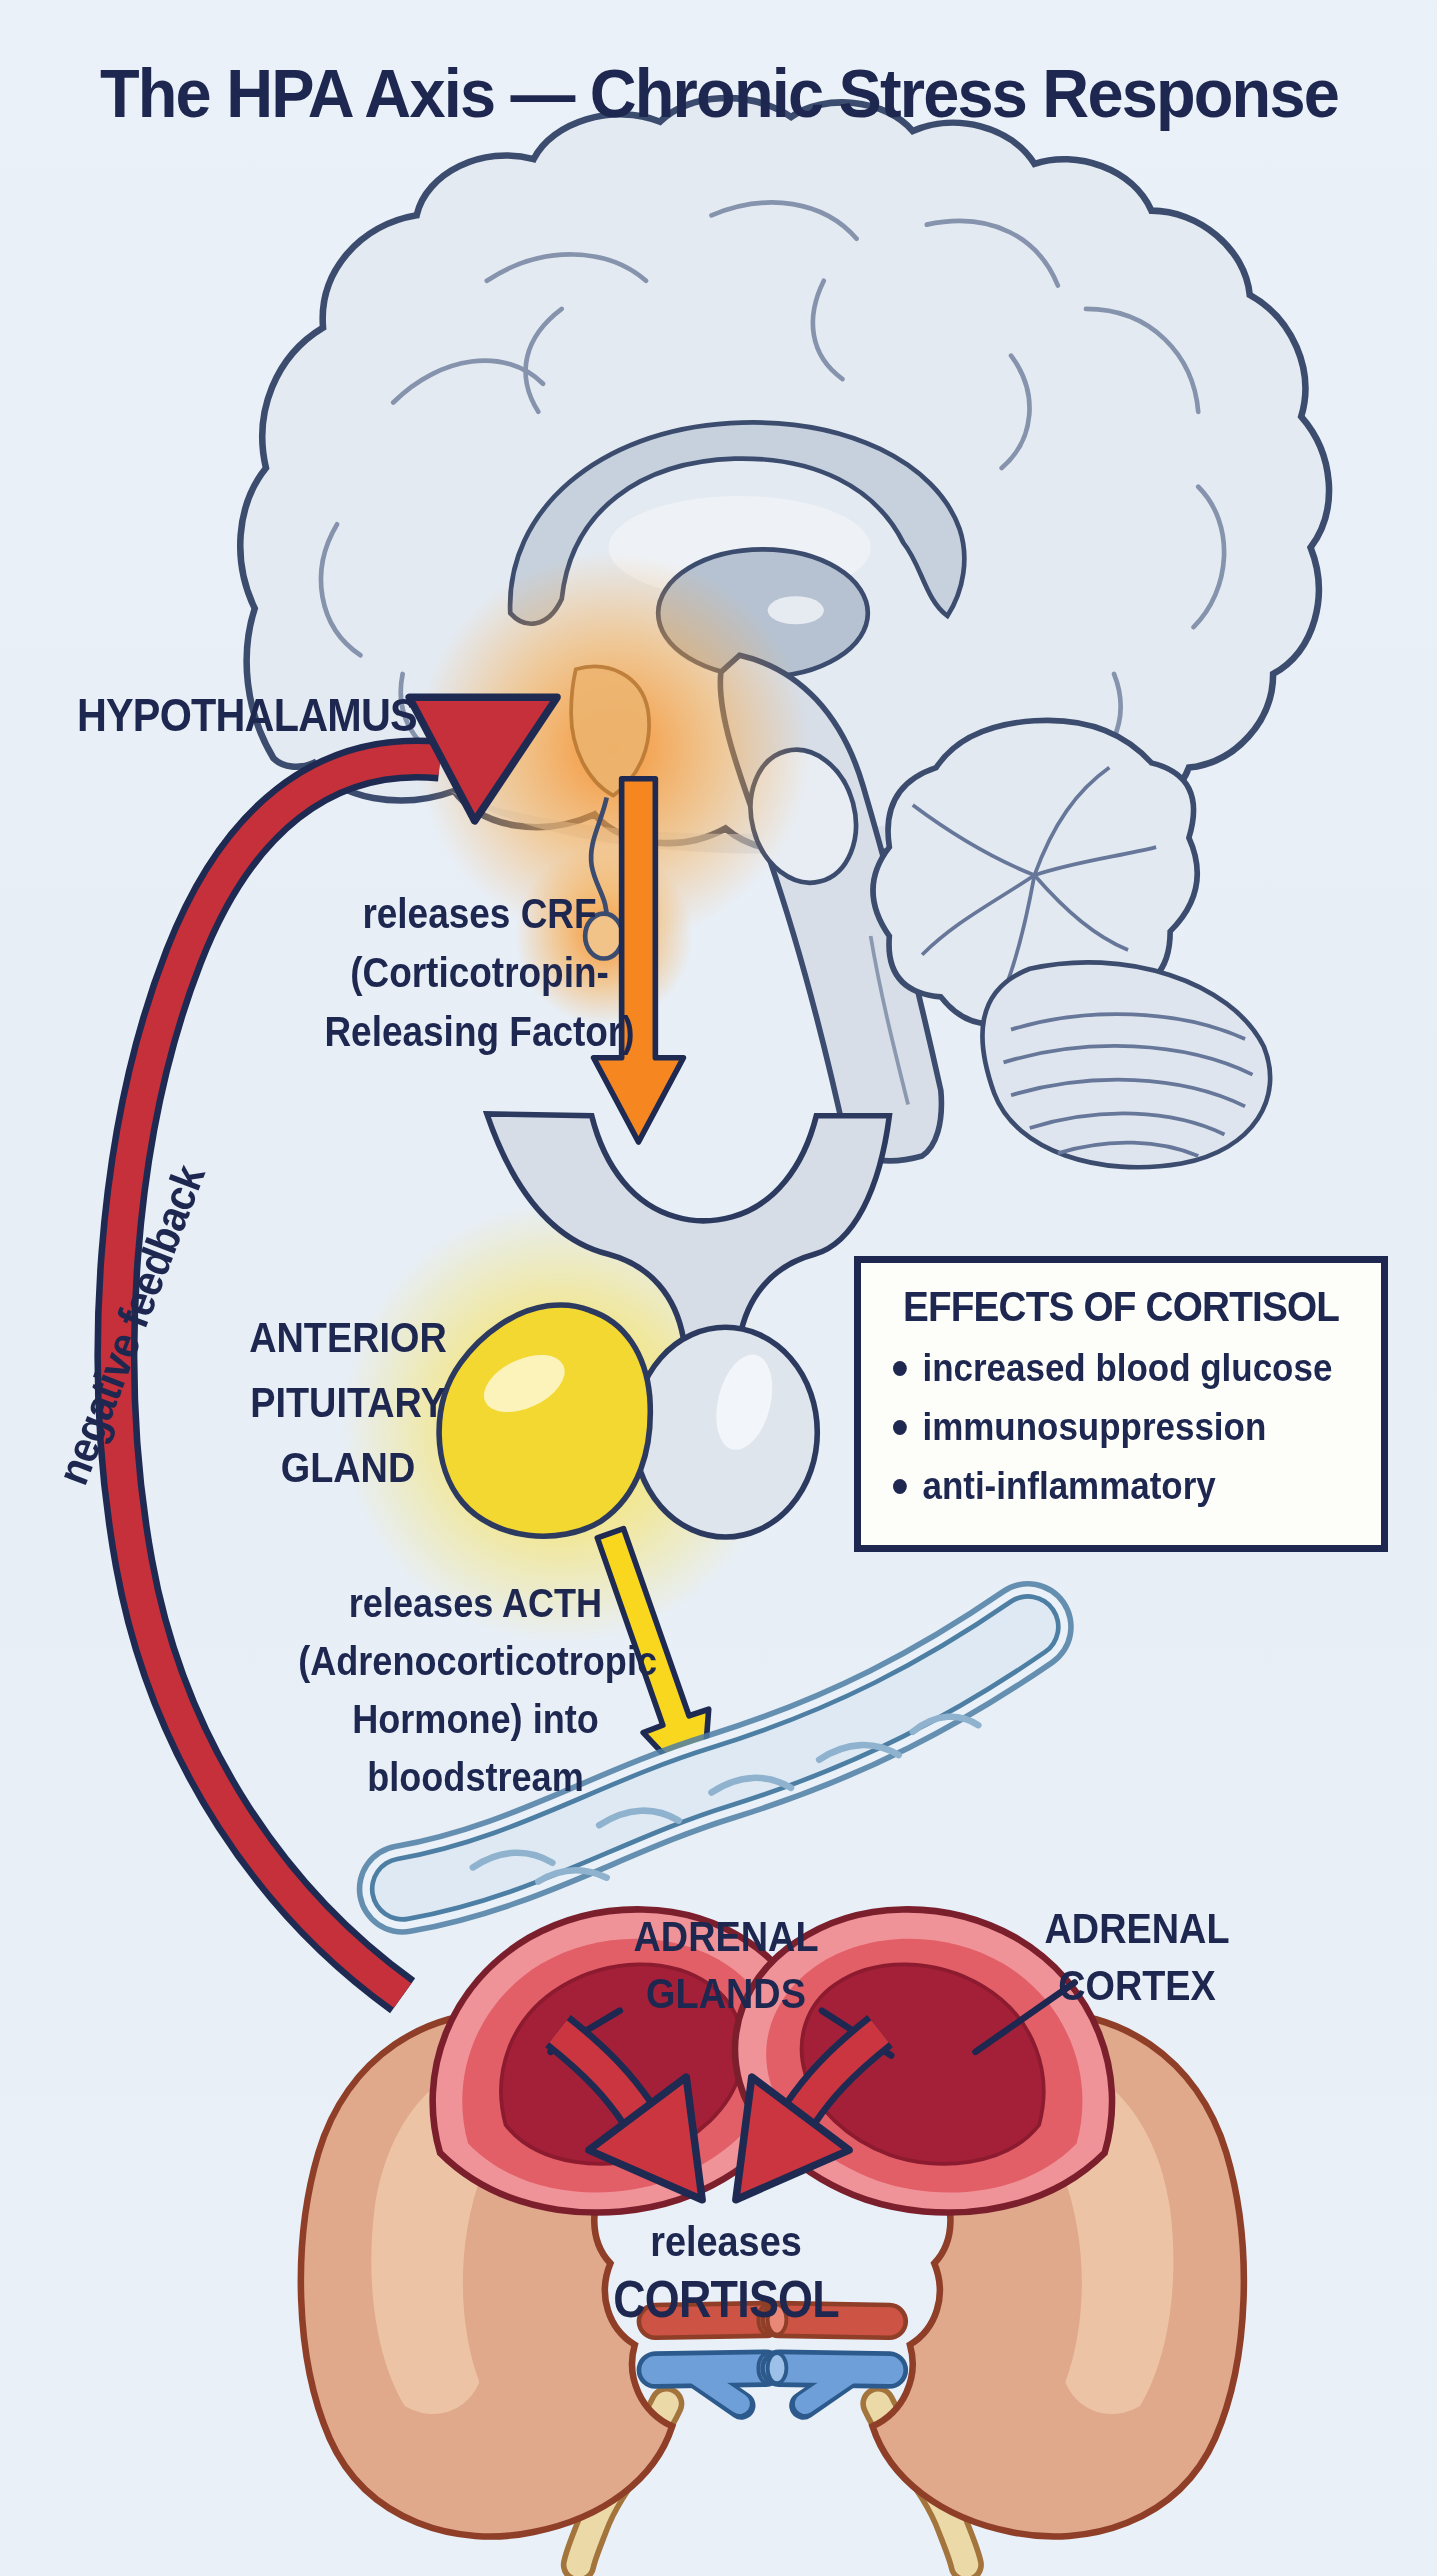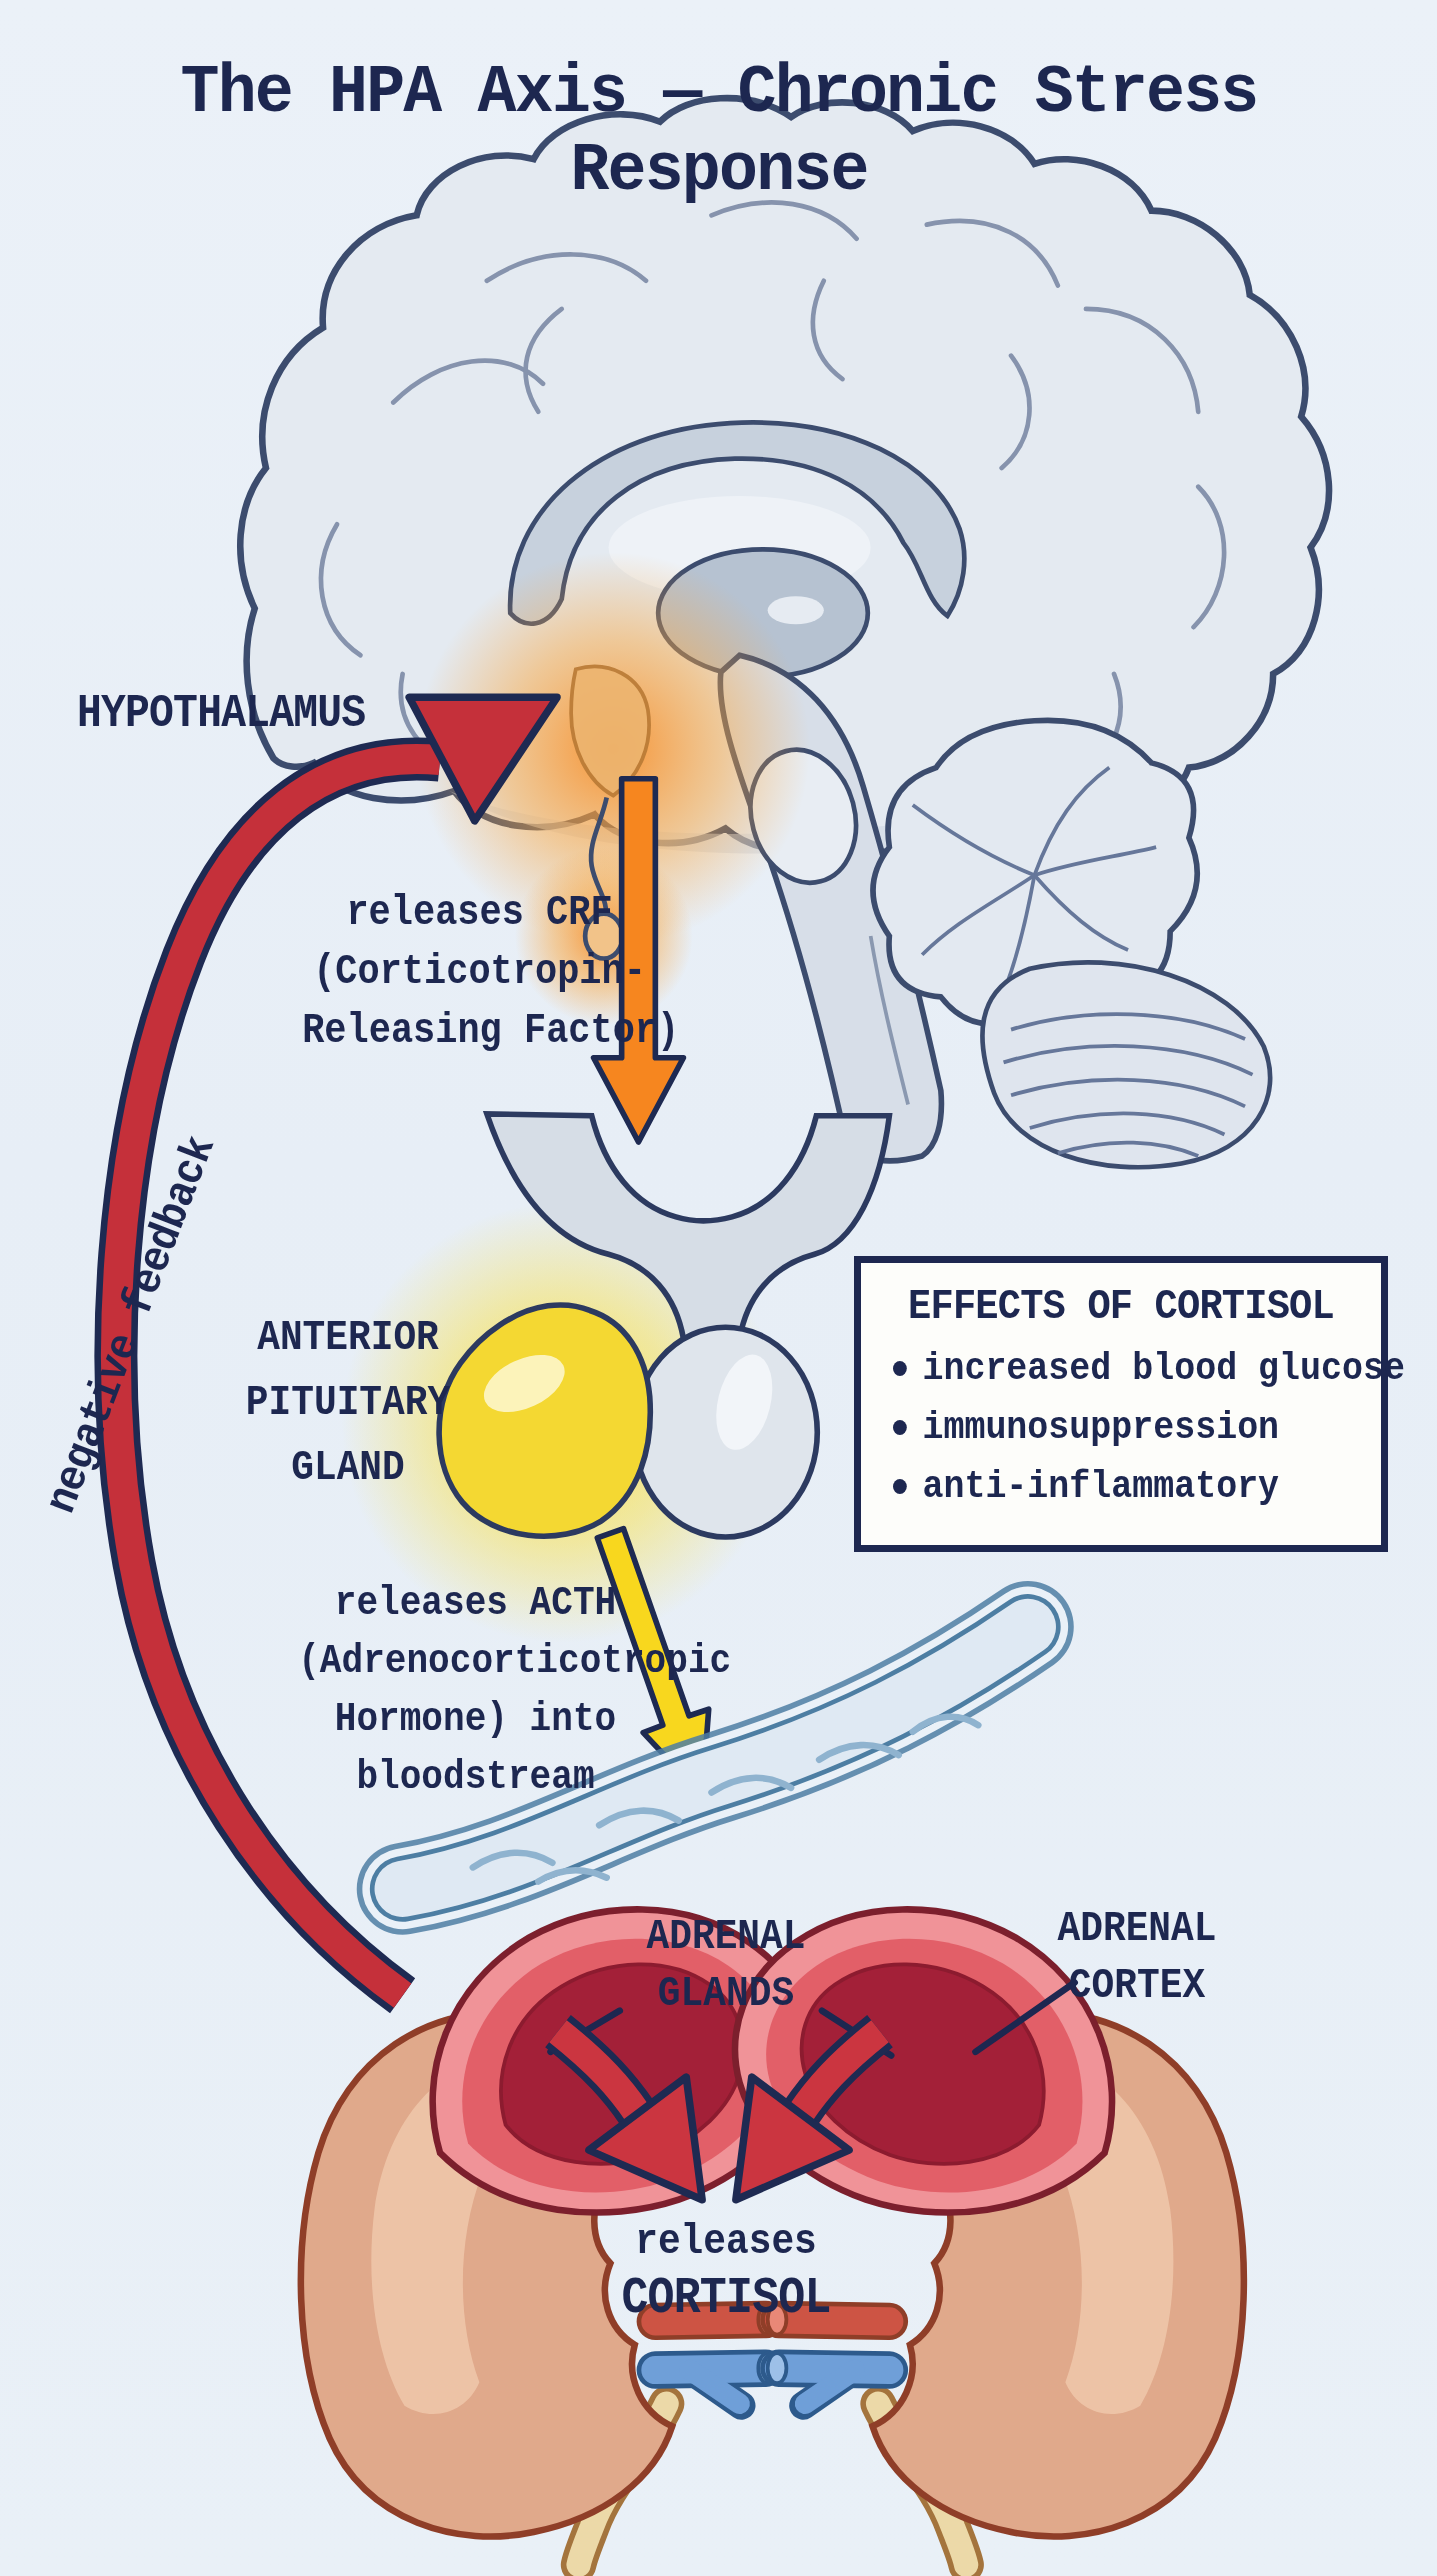--- a/index.html
+++ b/index.html
@@ -1,19 +1,19 @@
 <!DOCTYPE html>
 <html style="font-size:15px"><head>
 <meta charset="utf-8">
 <style>
   html,body{margin:0;padding:0;background:#dfe8f2;}
   #canvas{
     position:relative;width:1438px;height:2576px;overflow:hidden;
     background:linear-gradient(180deg,#ebf1f8 0%,#e7eef6 45%,#e9f0f7 100%);
-    font-family:Liberation Mono, monospace;color:#1d2750;
+    font-family:Liberation Sans, sans-serif;color:#1d2750;
   }
   svg{position:absolute;left:0;top:0;}
   .txt{position:absolute;font-weight:bold;color:#1d2750;}
   .cond{transform:scaleX(0.88);transform-origin:50% 0;}
   .cond-l{transform:scaleX(0.88);transform-origin:0 0;}
   .center{text-align:center;}
   .nw{white-space:nowrap;}
   #title{left:0;top:54px;width:1438px;text-align:center;font-size:69px;letter-spacing:-1.9px;transform:scaleX(0.94);transform-origin:50% 0;}
   #lbl-hypothalamus{left:77px;top:687px;font-size:47px;letter-spacing:-0.9px;}
   #cap-crf{left:278px;top:884px;width:403px;font-size:42px;line-height:59px;}

